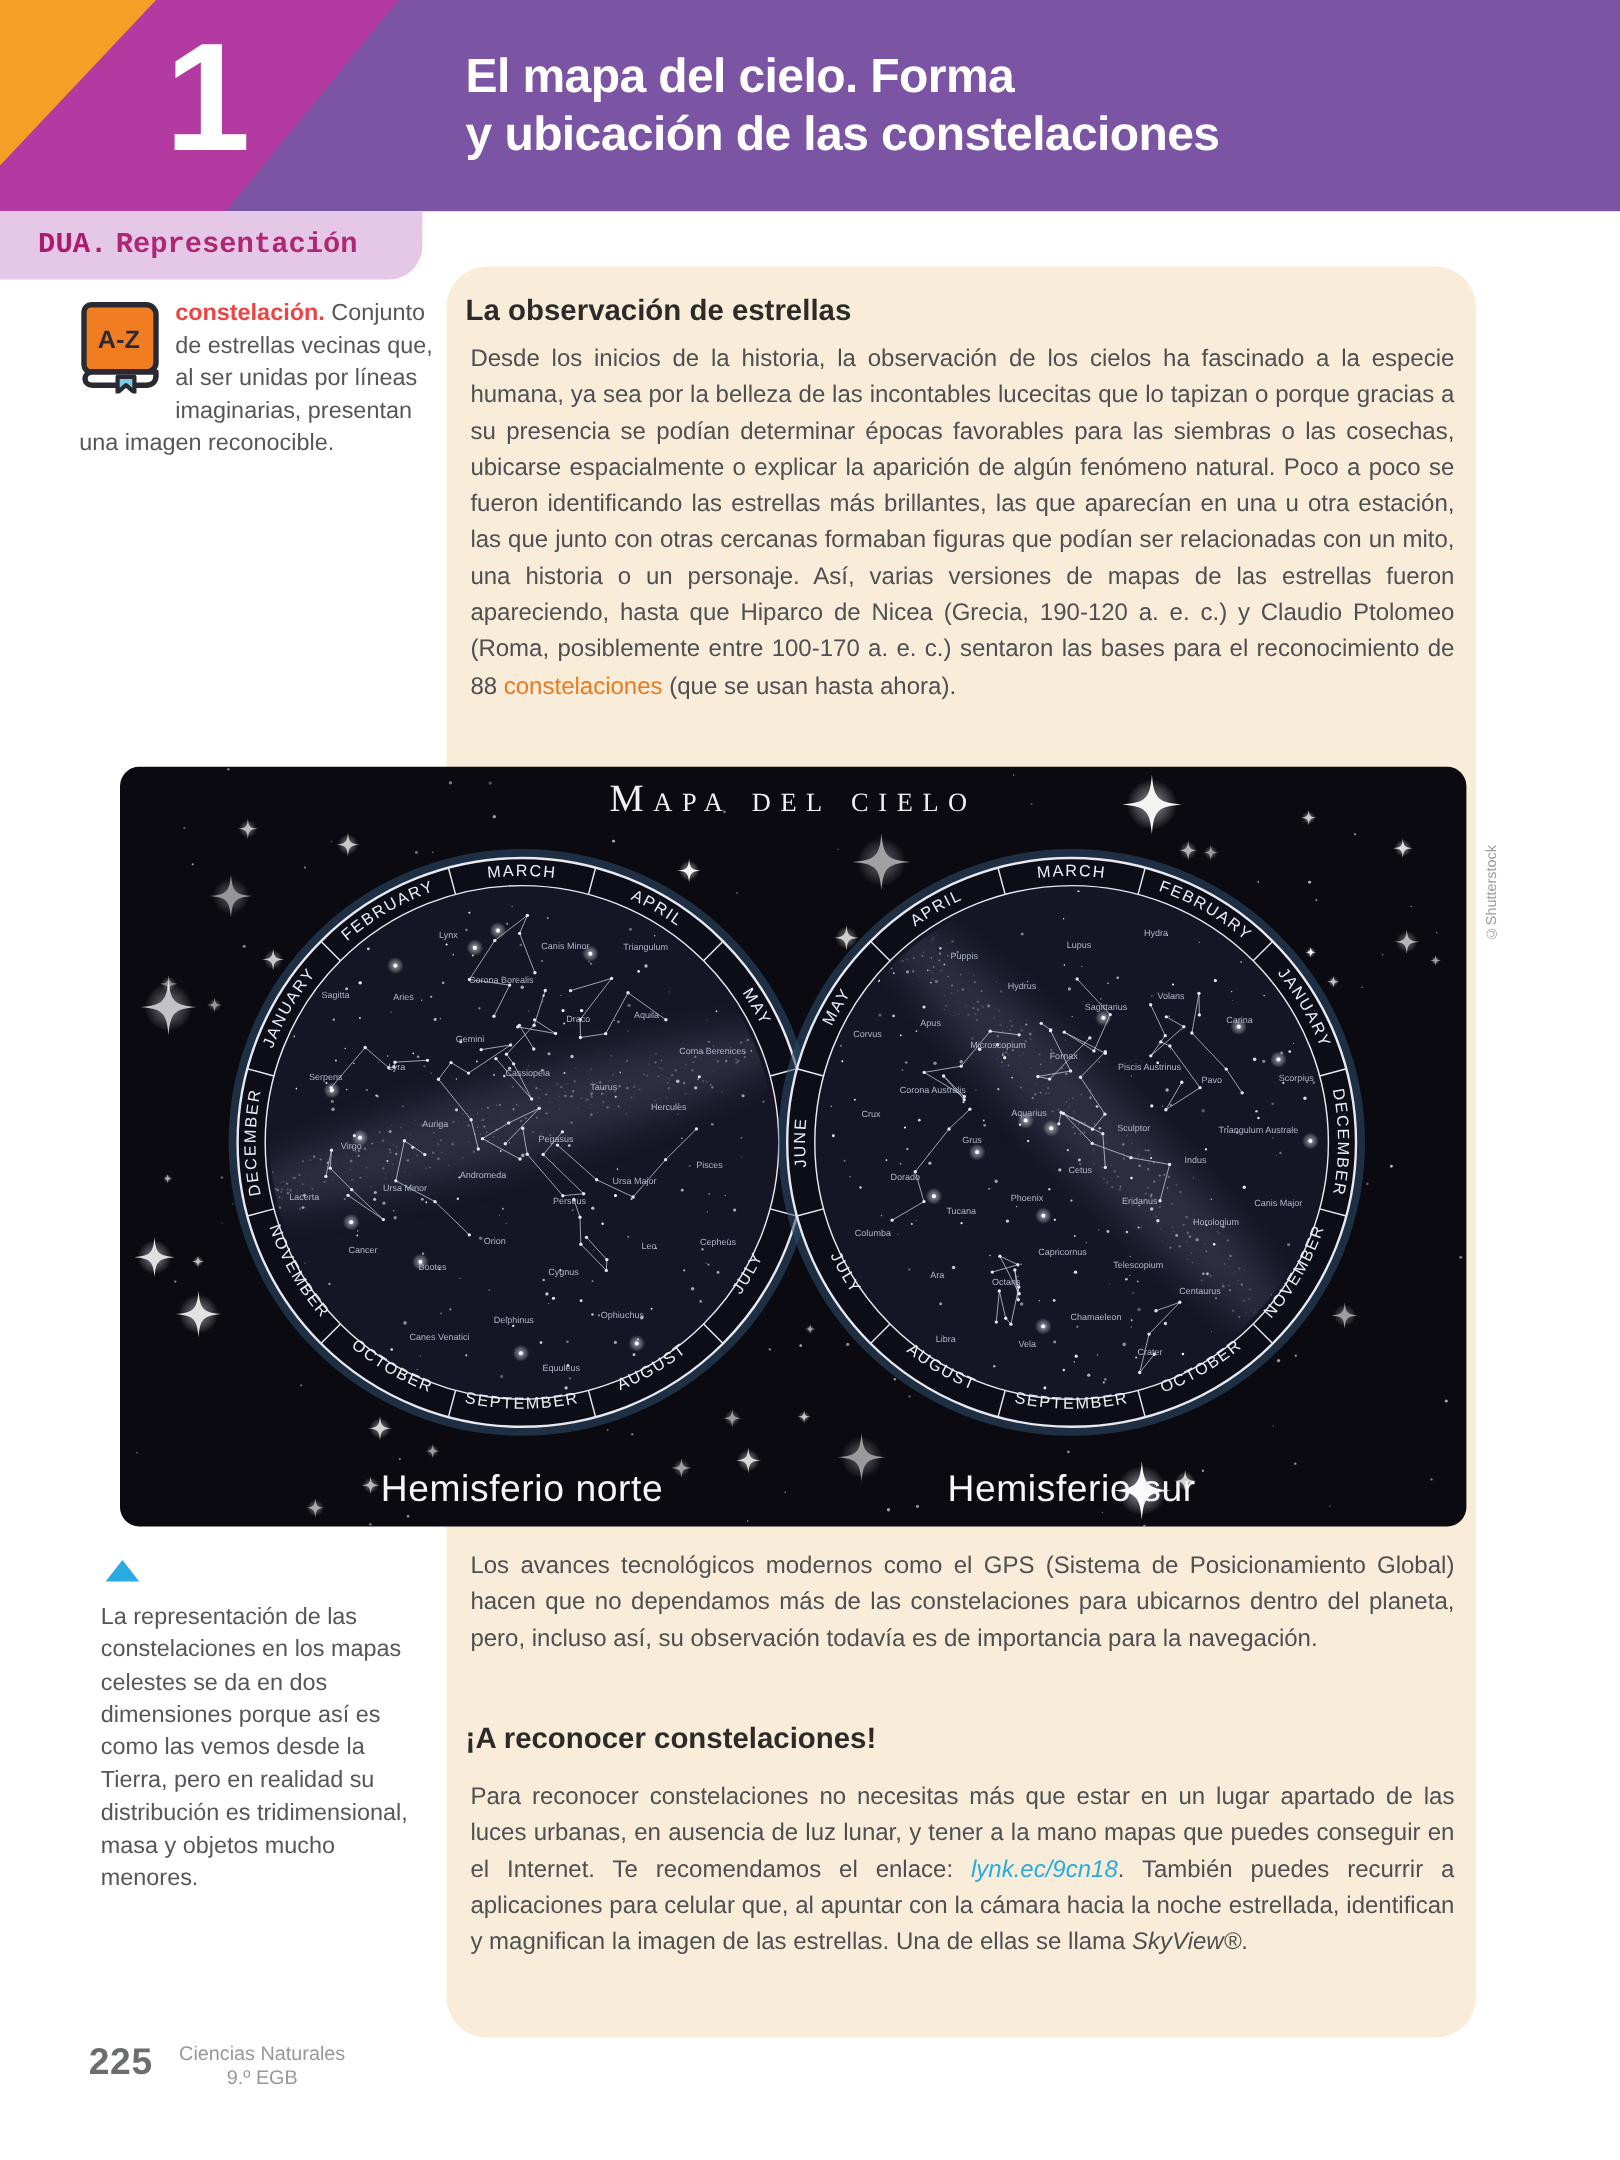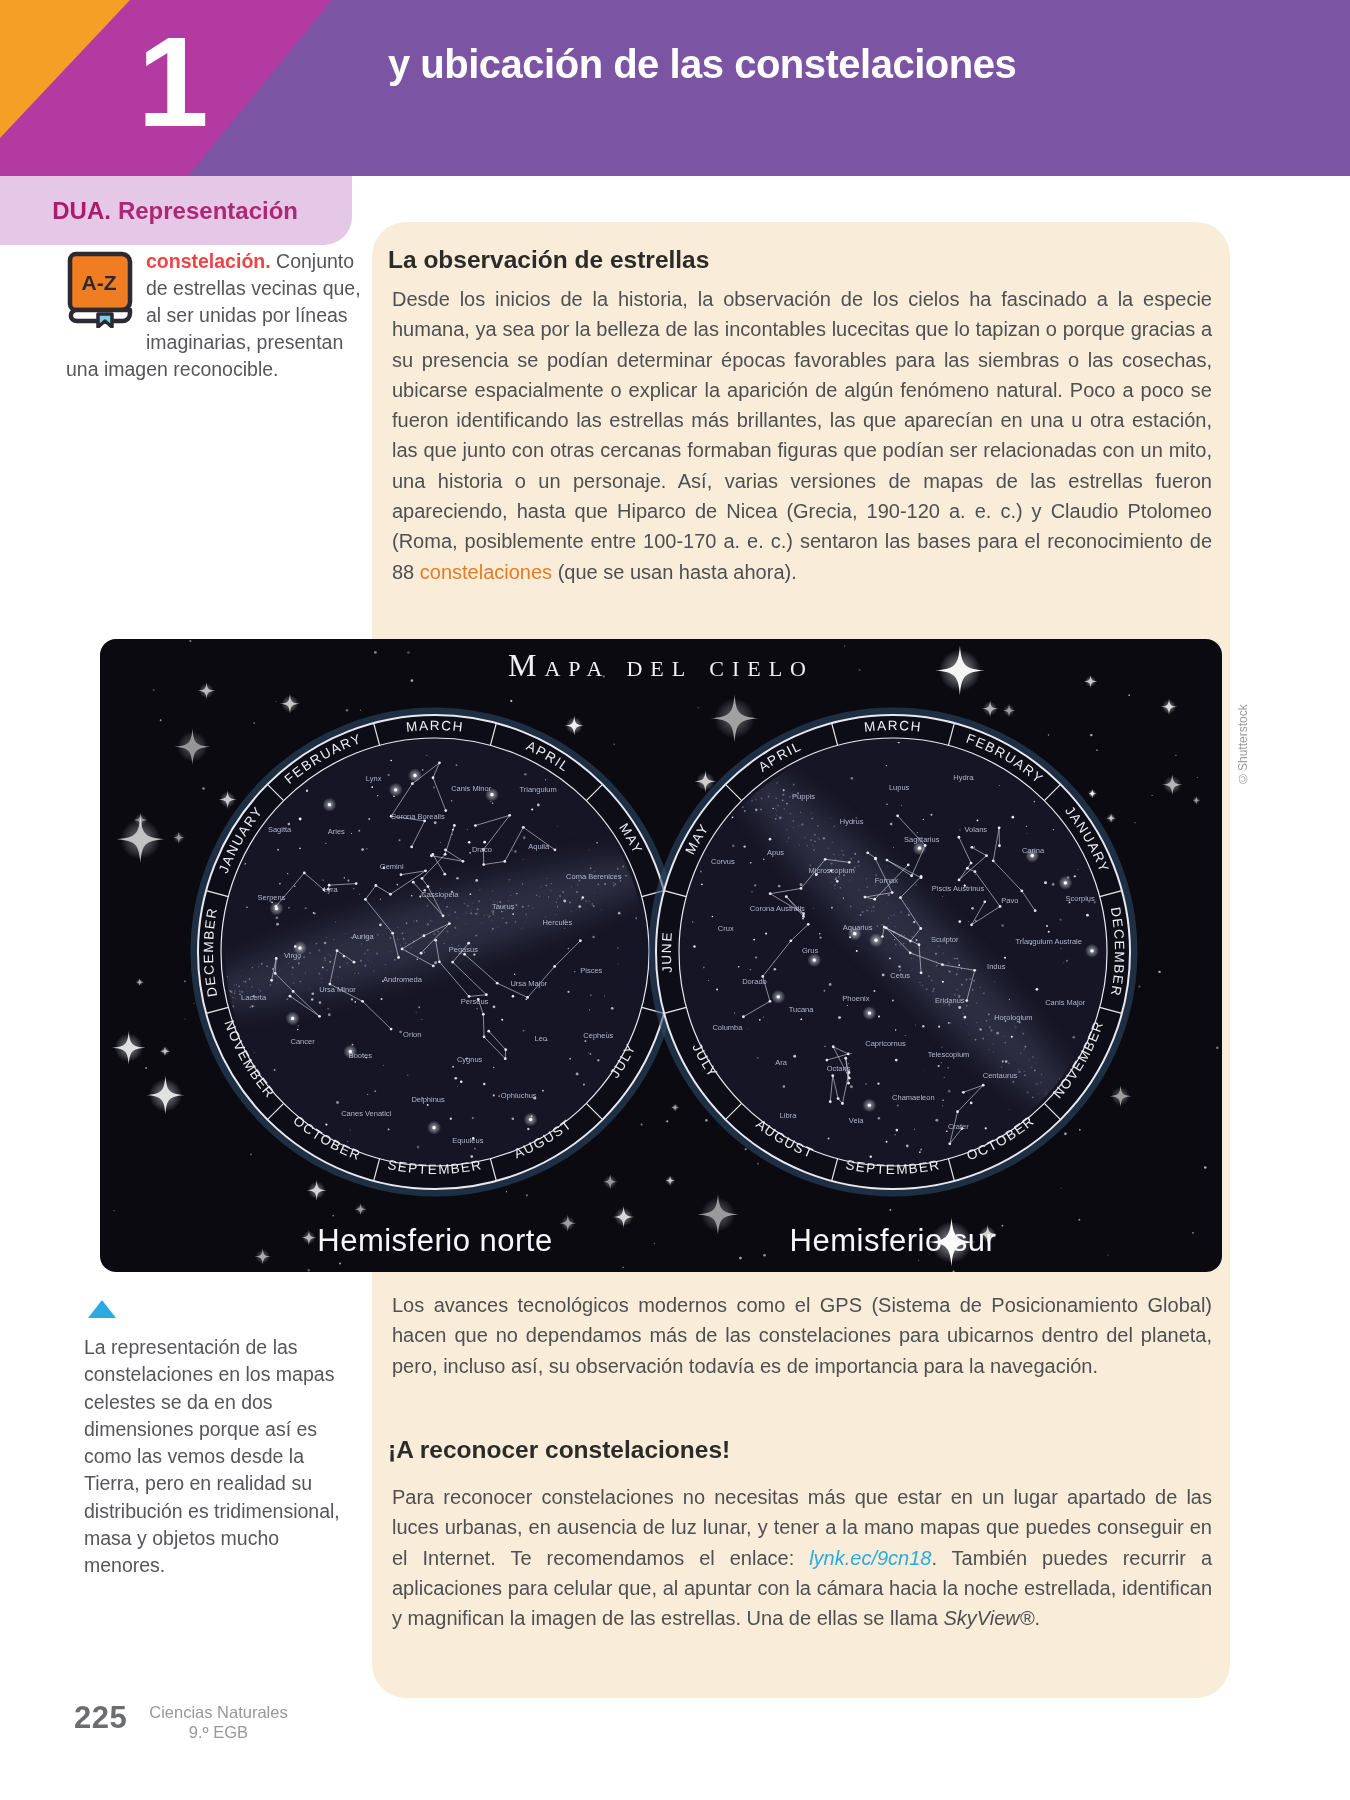--- a/index.html
+++ b/index.html
@@ -11,23 +11,23 @@
   
   .header { position:absolute; left:0; top:0; width:1350px; height:176px; background:#7c54a4; }
   .header .stripe-magenta { position:absolute; inset:0; background:#b23aa0;
     clip-path:polygon(128px 0, 332px 0, 188px 176px, 0 176px, 0 136px); }
   .header .stripe-orange { position:absolute; inset:0; background:#f4a026;
     clip-path:polygon(0 0, 130px 0, 0 138px); }
   .unit-number { position:absolute; left:118px; top:18px; width:110px; text-align:center;
     color:#fff; font-size:128px; font-weight:bold; line-height:128px; }
   .unit-title { position:absolute; left:388px; top:40px; color:#fff; font-weight:bold;
     font-size:40px; line-height:48px; letter-spacing:-0.5px; }
-  .dua-banner { position:absolute; left:0; top:176px; width:352px; height:69px;
+  .dua-banner { position:absolute; left:0; top:176px; width:352px; height:57px;
     background:#e5c8e7; border-radius:0 0 28px 0; display:flex; align-items:center;
-    justify-content:flex-end; padding-right:54px; color:#ab1a6b; font-size:24px; }
+    justify-content:flex-end; padding-right:54px; color:#ab1a6b; font-size:24px;font-family:Liberation Mono, monospace; }
   .dua-banner .dua-word { font-weight:bold; margin-right:7px; }
   .dua-banner .dua-rep { font-weight:bold; opacity:0.92; }
   
   .glossary { position:absolute; left:66px; top:248px; width:300px;
     font-size:19.5px; line-height:27px; color:#56565a; }
   .az-float { float:left; width:80px; height:104px; }
   .az-icon { width:72px; height:80px; display:block; }
   .glossary .term { color:#ef4444; font-weight:bold; }
   
   .content-box { position:absolute; left:372px; top:222px; width:858px; height:1476px;
@@ -68,20 +68,21 @@
   .footer-meta { margin-left:22px; margin-top:2px; font-size:16.5px; line-height:20px; color:#96989b;text-align:center; }
 </style>
 </head>
 <body>
 
 <div class="header">
   <div class="stripe-magenta"></div>
   <div class="stripe-orange"></div>
   <div class="unit-number">1</div>
   <div class="unit-title">
+    <div>El mapa del cielo. Forma</div>
     <div>y ubicación de las constelaciones</div>
   </div>
 </div>
 <div class="dua-banner">
   <span class="dua-word">DUA.</span>
   <span class="dua-rep">Representación</span>
 </div>
 
 <div class="glossary">
   <span class="az-float">

